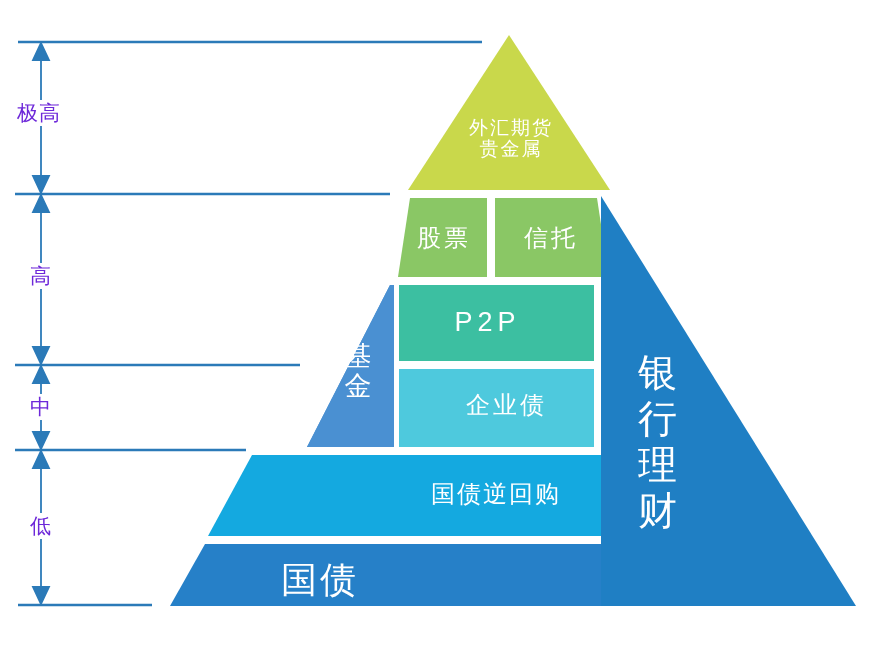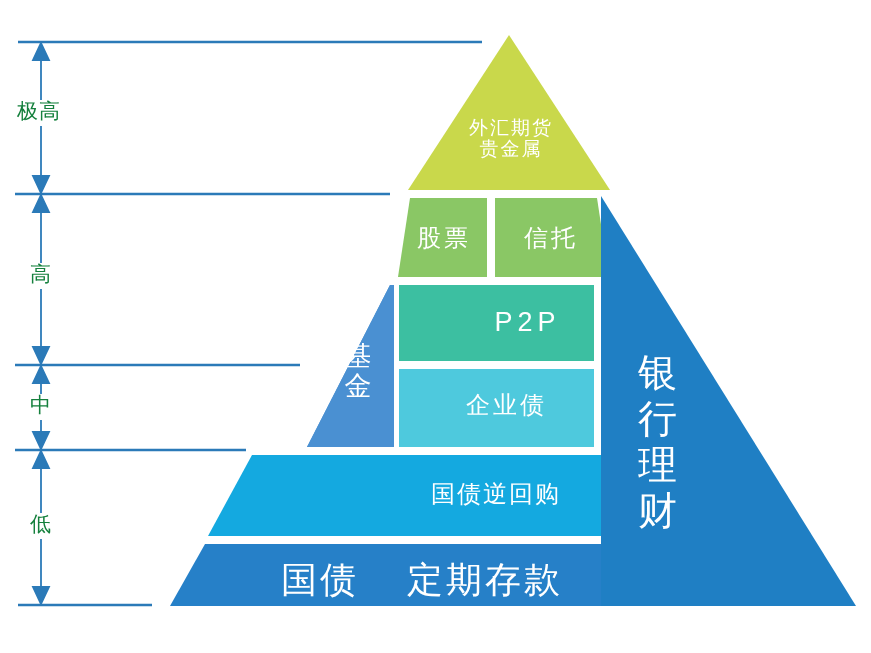--- a/index.html
+++ b/index.html
@@ -11,28 +11,27 @@
     position: relative; overflow: hidden;
     font-family: "Liberation Sans", "DejaVu Sans", sans-serif;
   }
   #stage { position: absolute; inset: 0; }
 
   svg.layer { position: absolute; left: 0; top: 0; width: 871px; height: 653px; }
 
   
   .axis-label {
     position: absolute;
-    color: #15803d;
+    color: #6d28d9;
     font-size: 21px;
     letter-spacing: 1px;
     white-space: nowrap;
     background: #ffffff;
     padding: 2px 3px;
     line-height: 1.05;
-    font-family: Liberation Mono, monospace;
   }
 
   
   .tier-text {
     position: absolute;
     color: #ffffff;
     white-space: nowrap;
     line-height: 1.12;
     text-align: center;
     pointer-events: none;
@@ -118,27 +117,26 @@
     <div>贵金属</div>
   </div>
 
   <div class="tier-text t-mid" style="left:413px; top:225px; width:62px;">股票</div>
   <div class="tier-text t-mid" style="left:512px; top:225px; width:62px;margin-left:8px;">信托</div>
 
   <div class="tier-text t-fund" style="left:342px; top:341px;">
     <span style="display:block">基</span>
     <span style="display:block">金</span>
   </div>
-  <div class="tier-text t-p2p" style="left:399px; top:307px; width:177px;margin-left:40px;">P2P</div>
+  <div class="tier-text t-p2p" style="left:399px; top:307px; width:177px;">P2P</div>
   <div class="tier-text t-corp" style="left:399px; top:392px; width:215px;">企业债</div>
 
   <div class="tier-text t-row4" style="left:415px; top:481px; width:162px;">国债逆回购</div>
 
   <div class="tier-text t-row5" style="left:272px; top:560px; width:96px;">国债</div>
-  <div class="tier-text t-row5" style="left:405px; top:560px; width:160px;">定期存款</div>
 
   <div class="tier-text t-bank" style="left:637px; top:350px;">
     <span style="display:block">银</span>
     <span style="display:block">行</span>
     <span style="display:block">理</span>
     <span style="display:block">财</span>
   </div>
 
 </div>
 

